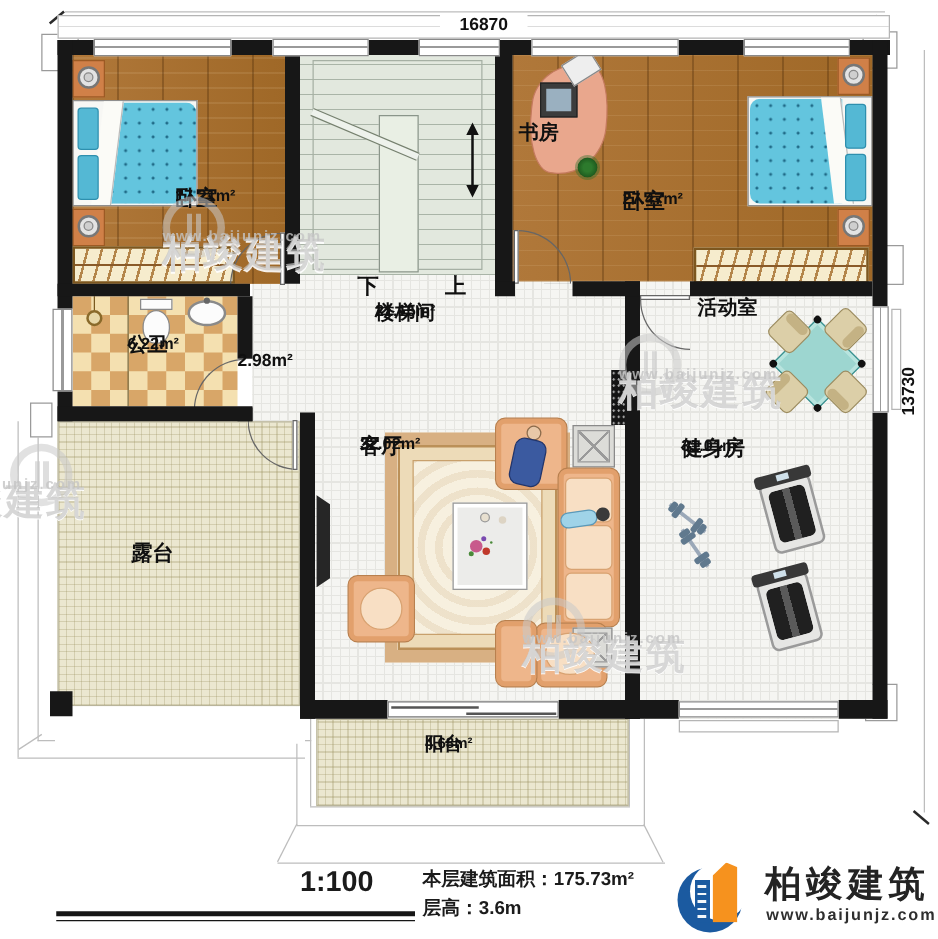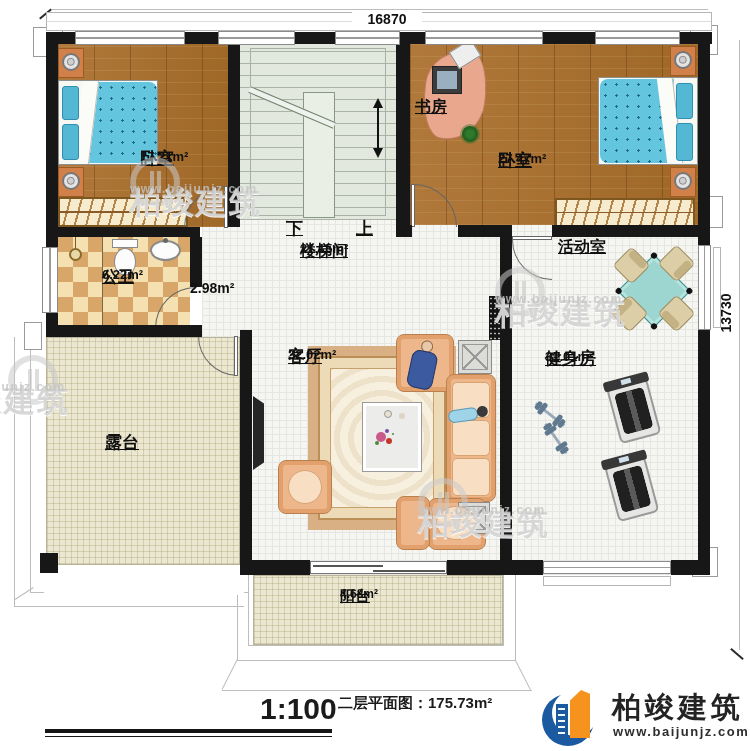--- a/index.html
+++ b/index.html
@@ -29,21 +29,21 @@
     background-image:repeating-linear-gradient(0deg,#a9b4a7 0 1px,transparent 1px 12px);}
   .floor-tile{z-index:10;background:repeating-conic-gradient(#f4e0b0 0% 25%,#d8a668 0% 50%) 0 0/30px 30px;}
   .floor-terrace{z-index:6;background-color:#ebe7d0;border:1px solid #b8b49a;
     background-image:repeating-linear-gradient(0deg,rgba(150,140,90,.28) 0 1px,transparent 1px 6px),
       repeating-linear-gradient(90deg,rgba(150,140,90,.28) 0 1px,transparent 1px 6px);}
 
   .arc{z-index:26;}
   .leaf{background:#fff;border:1px solid #666;z-index:27;}
 
   .room-label{z-index:40;text-align:center;color:#101010;line-height:1.1;}
-  .room-label .nm{position:static;display:block;font-weight:bold;text-decoration:underline;}
+  .room-label .nm{position:static;display:block;font-weight:bold;}
   .room-label .ar{position:static;display:block;font-weight:bold;}
 
   .nightstand{background:#d08048;border:1px solid #9c5a24;z-index:20;}
   .lamp{border:2px solid #777;border-radius:50%;background:#e3e3e3;z-index:21;}
   .lamp i{position:absolute;left:50%;top:50%;width:60%;height:60%;transform:translate(-50%,-50%);
     border:1px solid #888;border-radius:50%;background:#cfcfcf;}
   .bedbase{background:#f7f7f4;border:1px solid #8f8f8f;z-index:19;}
   .duvet{background-color:#63c5de;z-index:20;
     background-image:radial-gradient(rgba(20,90,120,.85) 1px,transparent 1.4px);background-size:11px 11px;}
   .pillow{background:#54b8d4;border:1px solid #2e8fae;border-radius:3px;z-index:21;}
@@ -402,24 +402,25 @@
     </div>
   </div>
   <div class="wm" style="left:418px;top:503px;">
     <div class="wm-badge"></div>
     <div class="wm-texts">
       <div class="wm-name">柏竣建筑</div>
       <div class="wm-url">www.baijunjz.com</div>
     </div>
   </div>
 
-  <div class="tb" style="left:260px;top:692px;width:80px;height:34px;font-size:30px;font-weight:600;">1:100</div>
+  <div class="tb" style="left:240px;top:692px;width:80px;height:34px;font-size:23px;font-weight:600;">1:100</div>
   <div class="tb" style="left:45px;top:729px;width:287px;height:4px;background:#161616;"></div>
   <div class="tb" style="left:45px;top:736px;width:287px;height:1px;background:#161616;"></div>
-  <div class="tb" style="left:338px;top:694px;width:210px;height:22px;font-size:15px;font-weight:bold;">二层平面图：175.73m²</div>
+  <div class="tb" style="left:338px;top:694px;width:210px;height:22px;font-size:15px;font-weight:bold;">本层建筑面积：175.73m²</div>
+  <div class="tb" style="left:338px;top:717px;width:210px;height:22px;font-size:15px;font-weight:bold;">层高：3.6m</div>
 
   <div style="left:540px;top:686px;width:64px;height:62px;z-index:60;">
     <div style="left:2px;top:8px;width:52px;height:52px;border-radius:50%;background:#1b5aa0;"></div>
     <div style="left:12px;top:4px;width:46px;height:46px;border-radius:50%;background:#fff;"></div>
     <div style="left:16px;top:18px;width:12px;height:34px;background:#1b5aa0;background-image:repeating-linear-gradient(to bottom,rgba(255,255,255,.95) 0 2px,transparent 2px 6px);background-size:7px 100%;background-repeat:no-repeat;background-position:2px 4px;"></div>
     <div style="left:30px;top:4px;width:20px;height:48px;background:#f6921e;clip-path:polygon(0 22%,55% 0,100% 8%,100% 100%,0 100%);"></div>
   </div>
   <div class="tb" style="left:612px;top:688px;width:138px;height:36px;font-size:29px;font-weight:900;letter-spacing:4px;color:#232323;white-space:nowrap;">柏竣建筑</div>
   <div class="tb" style="left:613px;top:724px;width:138px;height:16px;font-size:13px;font-weight:bold;letter-spacing:1.5px;color:#2e2e2e;">www.baijunjz.com</div>
 

